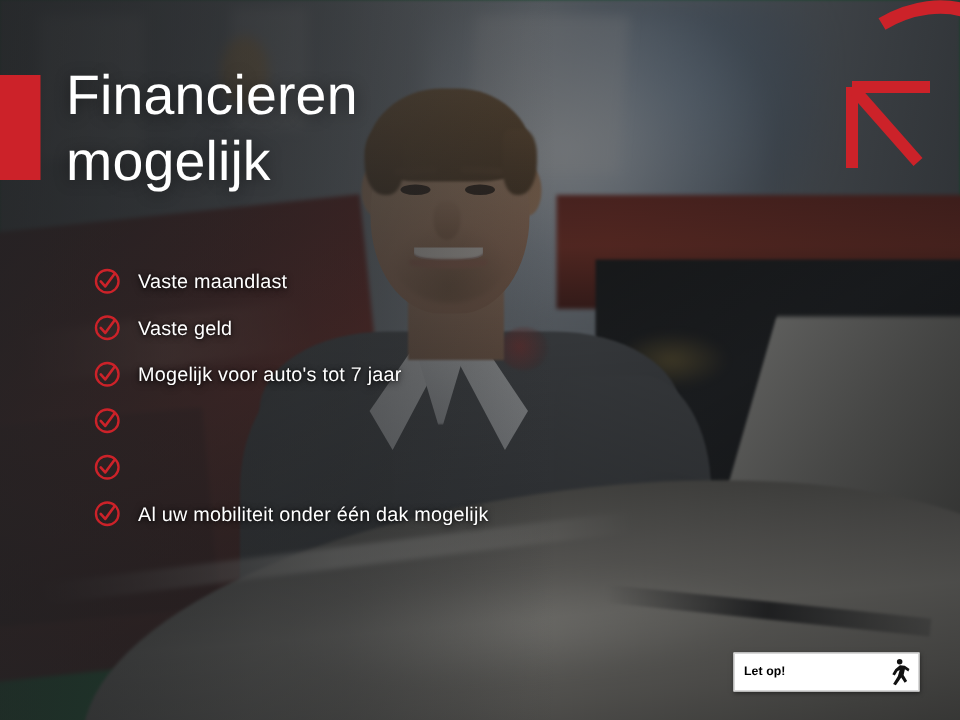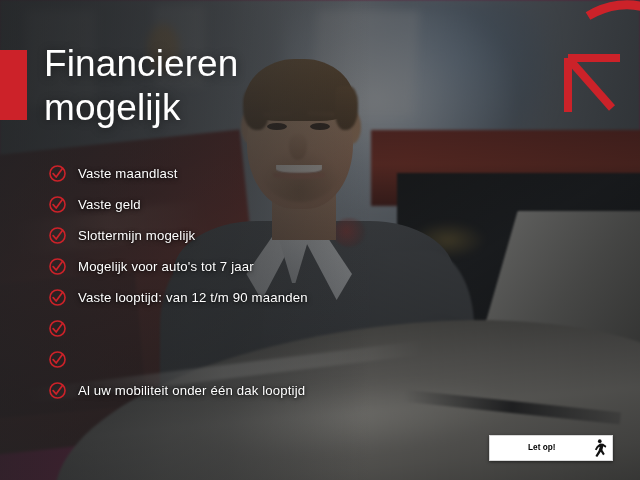--- a/index.html
+++ b/index.html
@@ -6,21 +6,21 @@
     margin: 0;
     padding: 0;
     background: #000;
   }
   .stage {
     position: relative;
     width: 640px;
     height: 480px;
     overflow: hidden;
     font-family: "Liberation Sans", sans-serif;
-    background: #be185d;
+    background: #15803d;
   }
 
   
   .photo {
     position: absolute;
     inset: 0;
     overflow: hidden;
   }
   
   .bg-wall {
@@ -291,21 +291,21 @@
     line-height: 1.19;
     font-weight: 400;
     letter-spacing: .1px;
     text-shadow: 0 1px 10px rgba(0,0,0,.45);
     margin: 0;
     white-space: pre-line;
   }
   .checklist {
     position: absolute;
     left: 48px; top: 158px;
-    margin: 0; padding: 0;
+    margin: 14px; padding: 0;
     list-style: none;
   }
   .checklist li {
     display: flex;
     align-items: center;
     height: 31px;
     color: #ffffff;
     font-size: 13.2px;
     font-weight: 400;
     letter-spacing: .15px;
@@ -332,21 +332,20 @@
     box-shadow: 0 1px 3px rgba(0,0,0,.5);
   }
   .afm-text {
     font-size: 8.2px;
     line-height: 1.28;
     color: #000;
     font-weight: bold;
     letter-spacing: .05px;
     white-space: pre-line;
     flex: 1 1 auto;
-    margin-left: 32px;
   }
   .afm-line2 { display: flex; align-items: center; gap: 3px; }
   .afm-redbox {
     width: 7px; height: 6px; background: var(--brand);
     display: inline-block;
     position: relative;
   }
   .afm-redbox::after {
     content: "";
     position: absolute; right: -3px; top: 2px;
@@ -441,54 +440,40 @@
         <circle cx="12" cy="12" r="9.5" fill="none" stroke="#cc2229" stroke-width="2"></circle>
         <path d="M6.5 12.2 L10.3 16.4 L18.2 5.6" fill="none" stroke="#cc2229" stroke-width="2.2" stroke-linecap="round" stroke-linejoin="round"></path>
       </svg>
       <span>Vaste geld</span>
     </li>
     <li>
       <svg class="check-ico" viewBox="0 0 24 24">
         <circle cx="12" cy="12" r="9.5" fill="none" stroke="#cc2229" stroke-width="2"></circle>
         <path d="M6.5 12.2 L10.3 16.4 L18.2 5.6" fill="none" stroke="#cc2229" stroke-width="2.2" stroke-linecap="round" stroke-linejoin="round"></path>
       </svg>
-      <span>Slottermijn mogelijk</span>
-    </li>
-    <li>
-      <svg class="check-ico" viewBox="0 0 24 24">
-        <circle cx="12" cy="12" r="9.5" fill="none" stroke="#cc2229" stroke-width="2"></circle>
-        <path d="M6.5 12.2 L10.3 16.4 L18.2 5.6" fill="none" stroke="#cc2229" stroke-width="2.2" stroke-linecap="round" stroke-linejoin="round"></path>
-      </svg>
       <span>Mogelijk voor auto's tot 7 jaar</span>
     </li>
     <li>
       <svg class="check-ico" viewBox="0 0 24 24">
         <circle cx="12" cy="12" r="9.5" fill="none" stroke="#cc2229" stroke-width="2"></circle>
         <path d="M6.5 12.2 L10.3 16.4 L18.2 5.6" fill="none" stroke="#cc2229" stroke-width="2.2" stroke-linecap="round" stroke-linejoin="round"></path>
       </svg>
-      <span>Vaste looptijd: van 12 t/m 90 maanden</span>
-    </li>
-    <li>
-      <svg class="check-ico" viewBox="0 0 24 24">
-        <circle cx="12" cy="12" r="9.5" fill="none" stroke="#cc2229" stroke-width="2"></circle>
-        <path d="M6.5 12.2 L10.3 16.4 L18.2 5.6" fill="none" stroke="#cc2229" stroke-width="2.2" stroke-linecap="round" stroke-linejoin="round"></path>
-      </svg>
-    </li>
-    <li>
-      <svg class="check-ico" viewBox="0 0 24 24">
-        <circle cx="12" cy="12" r="9.5" fill="none" stroke="#cc2229" stroke-width="2"></circle>
-        <path d="M6.5 12.2 L10.3 16.4 L18.2 5.6" fill="none" stroke="#cc2229" stroke-width="2.2" stroke-linecap="round" stroke-linejoin="round"></path>
-      </svg>
-    </li>
-    <li>
-      <svg class="check-ico" viewBox="0 0 24 24">
-        <circle cx="12" cy="12" r="9.5" fill="none" stroke="#cc2229" stroke-width="2"></circle>
-        <path d="M6.5 12.2 L10.3 16.4 L18.2 5.6" fill="none" stroke="#cc2229" stroke-width="2.2" stroke-linecap="round" stroke-linejoin="round"></path>
-      </svg>
-      <span>Al uw mobiliteit onder één dak looptijd</span>
+    </li>
+    <li>
+      <svg class="check-ico" viewBox="0 0 24 24">
+        <circle cx="12" cy="12" r="9.5" fill="none" stroke="#cc2229" stroke-width="2"></circle>
+        <path d="M6.5 12.2 L10.3 16.4 L18.2 5.6" fill="none" stroke="#cc2229" stroke-width="2.2" stroke-linecap="round" stroke-linejoin="round"></path>
+      </svg>
+    </li>
+    <li>
+      <svg class="check-ico" viewBox="0 0 24 24">
+        <circle cx="12" cy="12" r="9.5" fill="none" stroke="#cc2229" stroke-width="2"></circle>
+        <path d="M6.5 12.2 L10.3 16.4 L18.2 5.6" fill="none" stroke="#cc2229" stroke-width="2.2" stroke-linecap="round" stroke-linejoin="round"></path>
+      </svg>
+      <span>Al uw mobiliteit onder één dak mogelijk</span>
     </li>
   </ul>
 
   <div class="afm">
     <div class="afm-text">
       <div>Let op!</div>
     </div>
     <svg class="afm-walker" viewBox="0 0 24 24">
       <circle cx="14.6" cy="3.6" r="2.1" fill="#111"></circle>
       <path d="M14.8 6.2 L11.2 9.4 L9.0 13.2 L10.9 14.1 L12.9 10.9 L14.6 9.9 L13.2 14.6 L9.6 20.6 L11.7 21.6 L15.8 15.6 L18.4 19.6 L20.3 18.3 L17.6 13.7 L18.6 9.3 L21.2 11.0 L22.1 9.2 L18.5 6.6 Z" fill="#111"></path>

